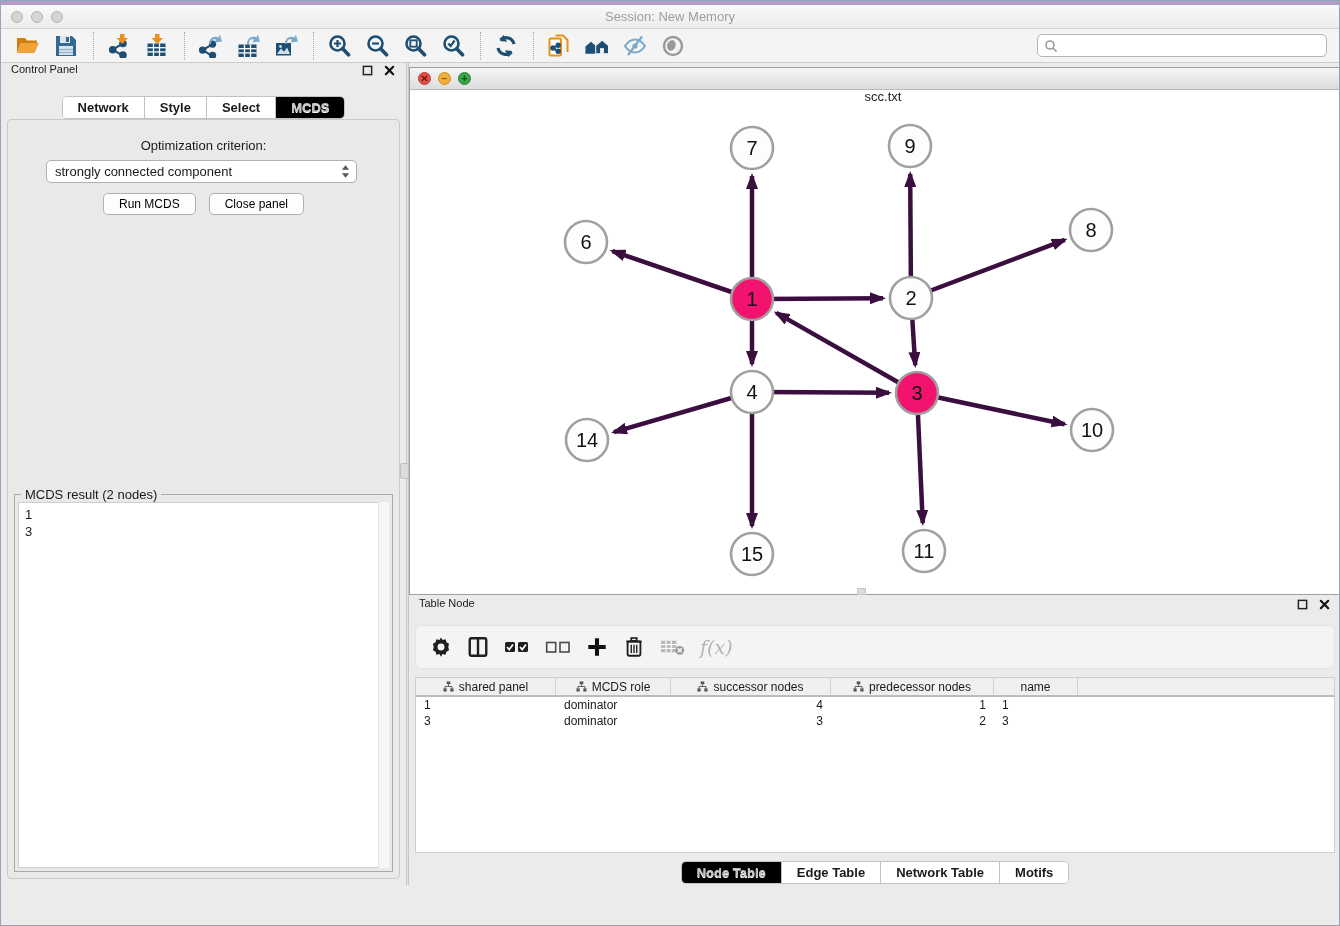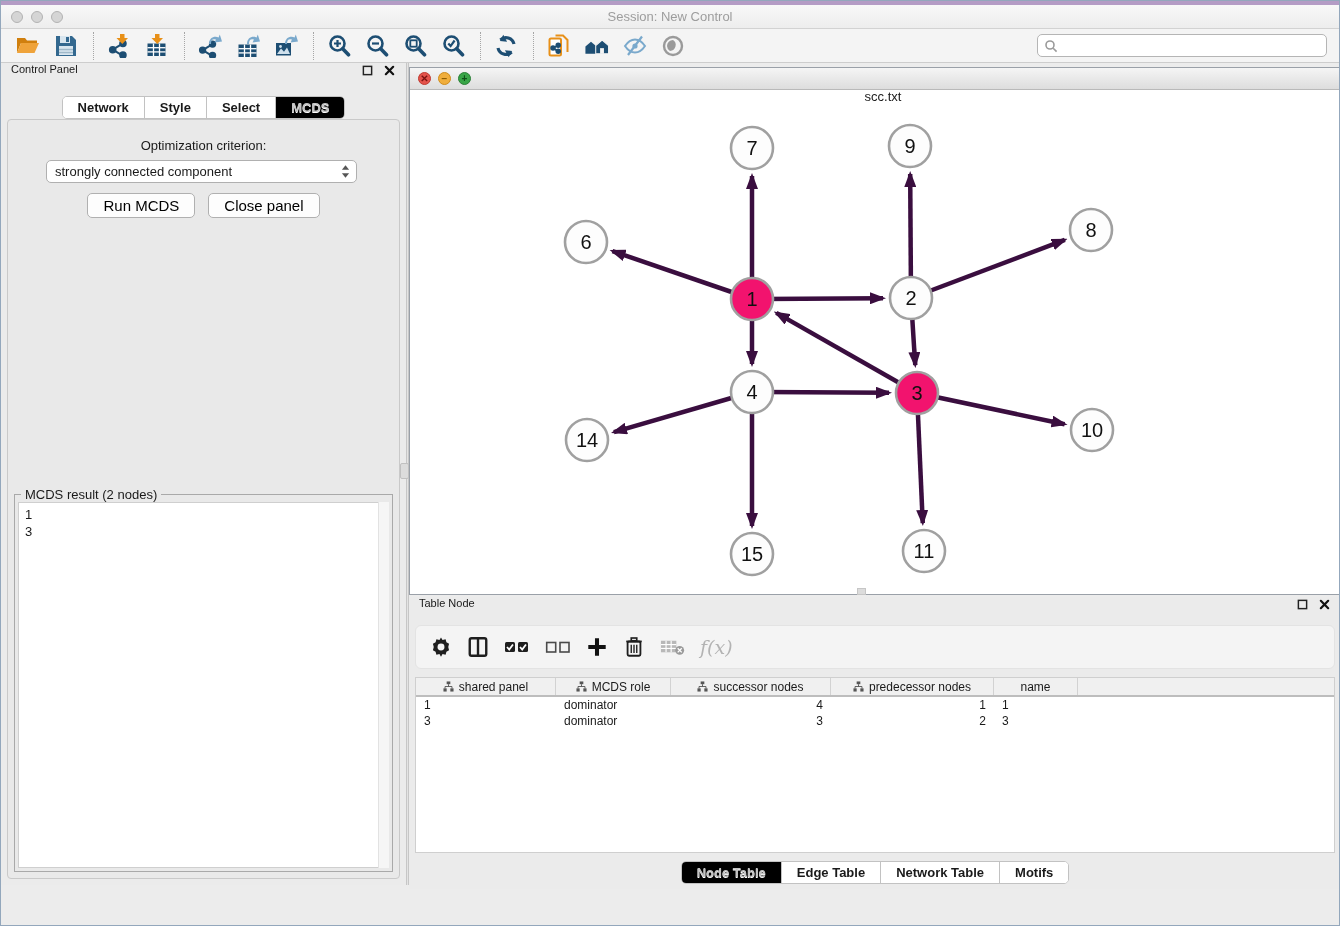--- a/index.html
+++ b/index.html
@@ -45,21 +45,21 @@
   .seg-tab.active { background:#000000; color:#c3c3c3; text-shadow:0 1px 0 #fff; }
   #cp-tabs-row { position:absolute; left:0; top:33px; width:100%; text-align:center; }
 
   #cp-content { position:absolute; left:6px; top:56px; width:393px; height:760px;
     background:#e9e9e9; border:1px solid #c9c9c9; border-radius:4px; }
   #opt-label { position:absolute; left:0; top:18px; width:100%; text-align:center; font-size:13px; }
   #opt-select { position:absolute; left:38px; top:40px; width:311px; height:23px; background:#fff;
     border:1px solid #b0b0b0; border-radius:5px; display:flex; align-items:center; font-size:13px; padding-left:8px; }
   #opt-select svg { position:absolute; right:6px; width:9px; height:15px; }
   #cp-buttons { position:absolute; left:0; top:73px; width:100%; display:flex; justify-content:center; gap:13px; }
-  .push-btn { background:#fdfdfd; border:1px solid #b0b0b0; border-radius:5px; font-size:15px;
+  .push-btn { background:#fdfdfd; border:1px solid #b0b0b0; border-radius:5px; font-size:12px;
     padding:3px 15px; font-family:"Liberation Sans",sans-serif; }
 
   #result-group { position:absolute; left:6px; top:374px; width:379px; height:378px;
     border:1px solid #a9a9a9; }
   #result-title { position:absolute; left:6px; top:-8px; background:#e9e9e9; padding:0 4px; font-size:13px; }
   #result-area { position:absolute; left:3px; top:7px; right:3px; bottom:3px; background:#fff;
     border:1px solid #cfcfcf; font-size:13px; line-height:17px; padding:3px 6px; white-space:pre; overflow:hidden; }
   #result-scroll { position:absolute; top:7px; right:3px; width:11px; bottom:3px; background:#f6f6f6; border-left:1px solid #e2e2e2; }
 
   
@@ -109,21 +109,21 @@
 
 <div class="app">
   <div class="abs" id="top-strip"></div>
 
   <div class="abs" id="titlebar">
     <div id="traffic-box">
       <div class="traffic"></div>
       <div class="traffic"></div>
       <div class="traffic"></div>
     </div>
-    <div id="win-title">Session: New Control</div>
+    <div id="win-title">Session: New Memory</div>
   </div>
 
   <div class="abs" id="main-toolbar">
 
     <span class="tb-icon">
         <svg viewBox="0 0 24 24">
           <path fill="#d07f0e" d="M1 19V4h8l2 2.5h10V9H5z"></path>
           <path fill="#efa33a" d="M5 9h18l-4.5 10H1z"></path>
         </svg>
       </span>

